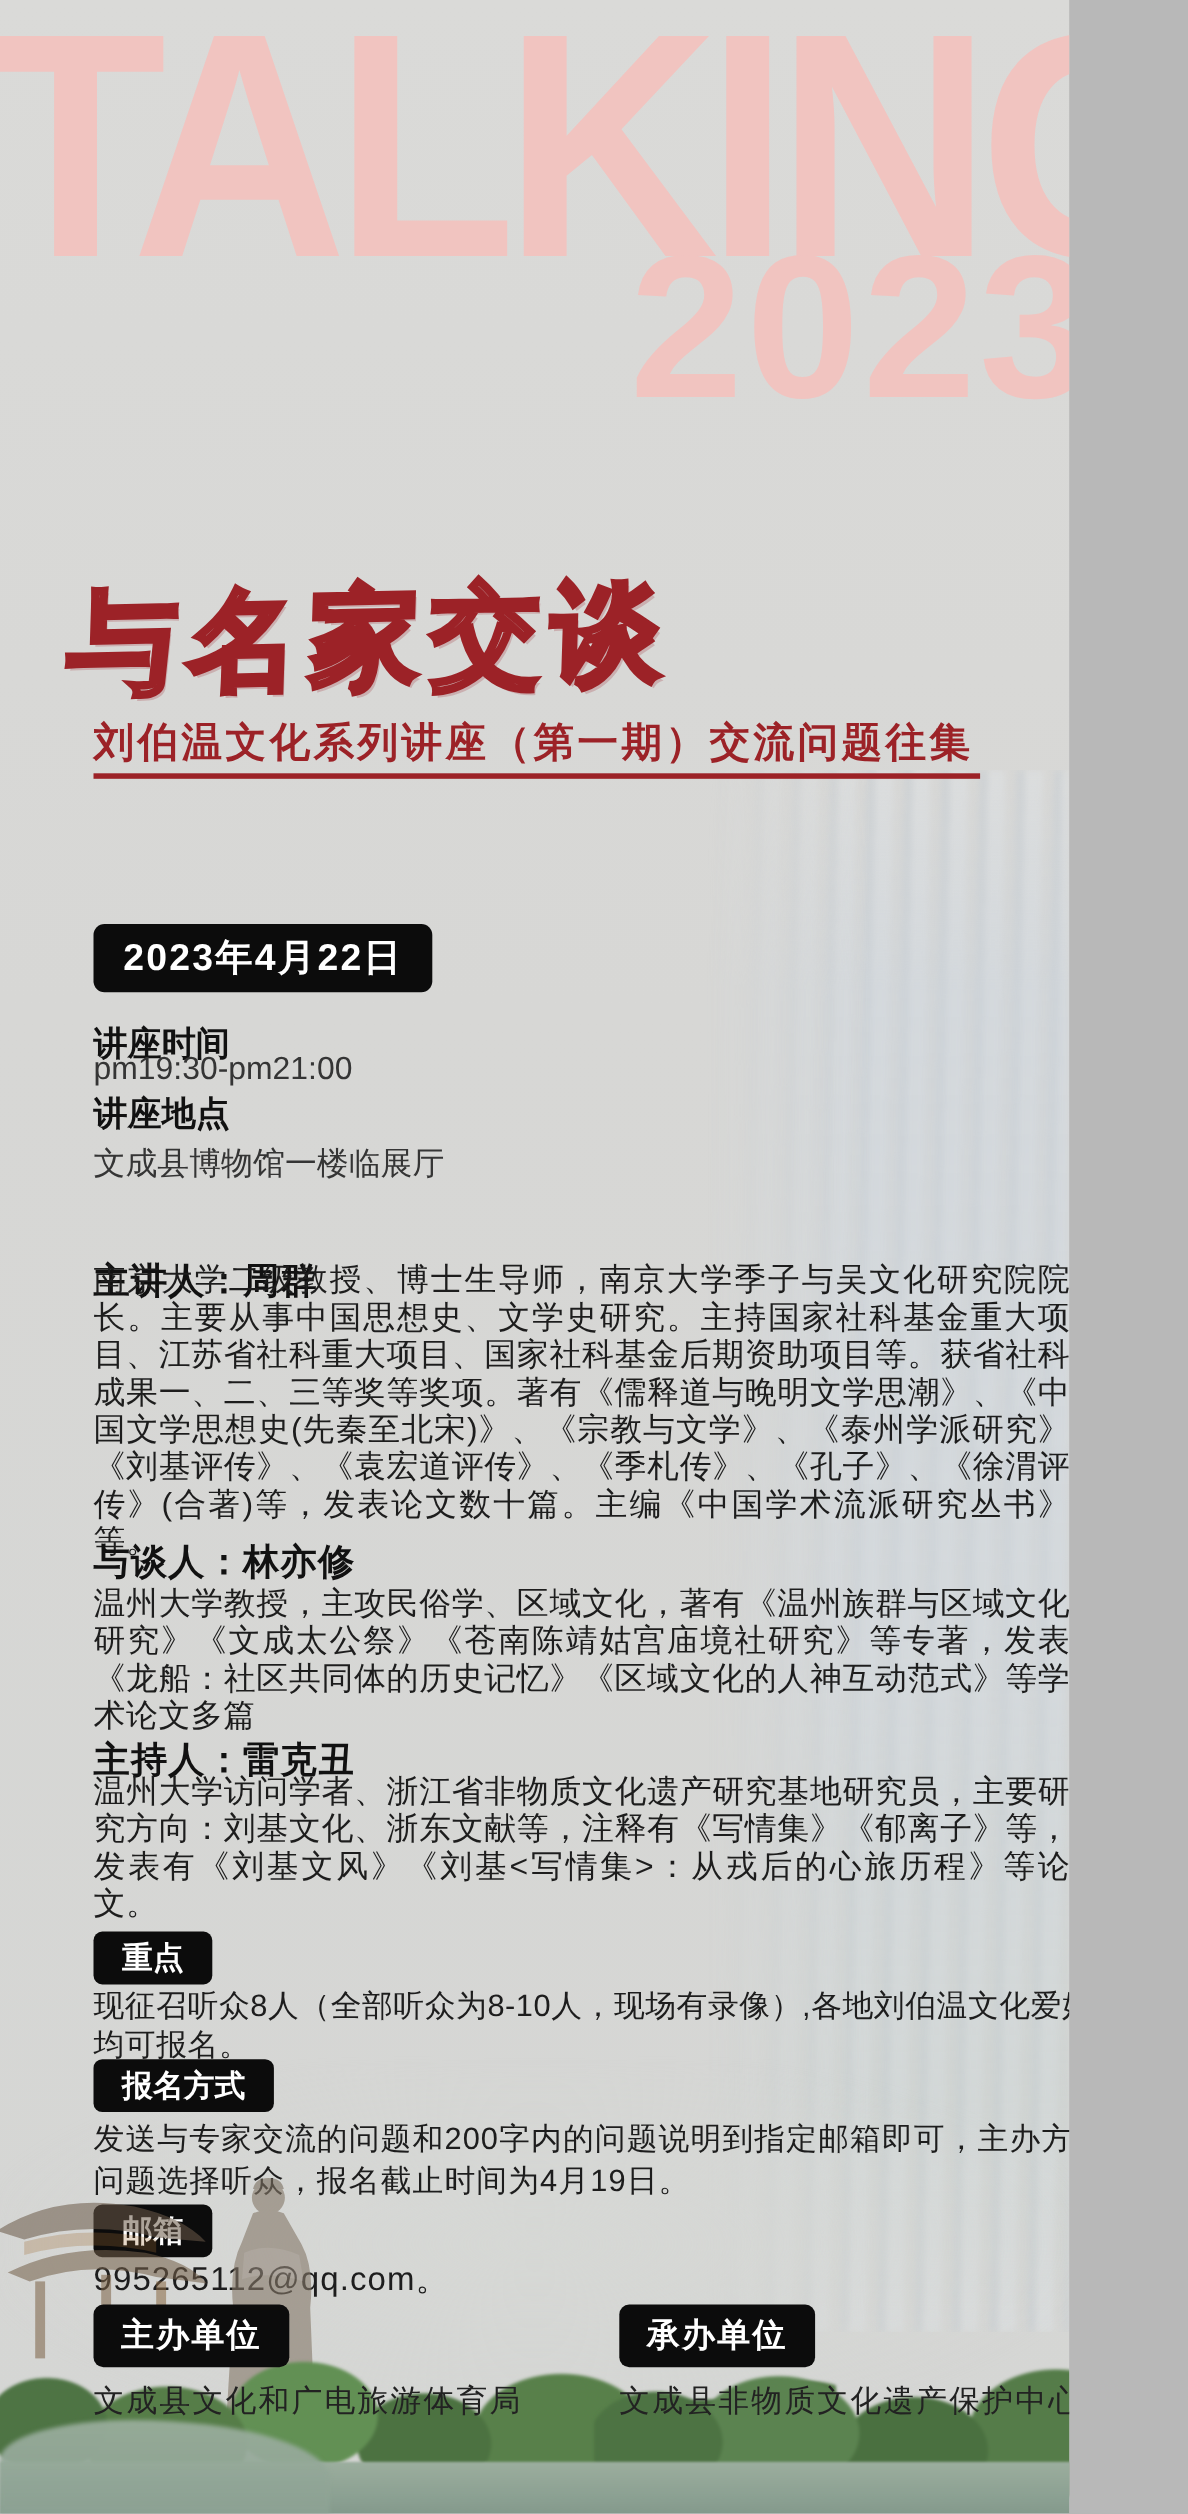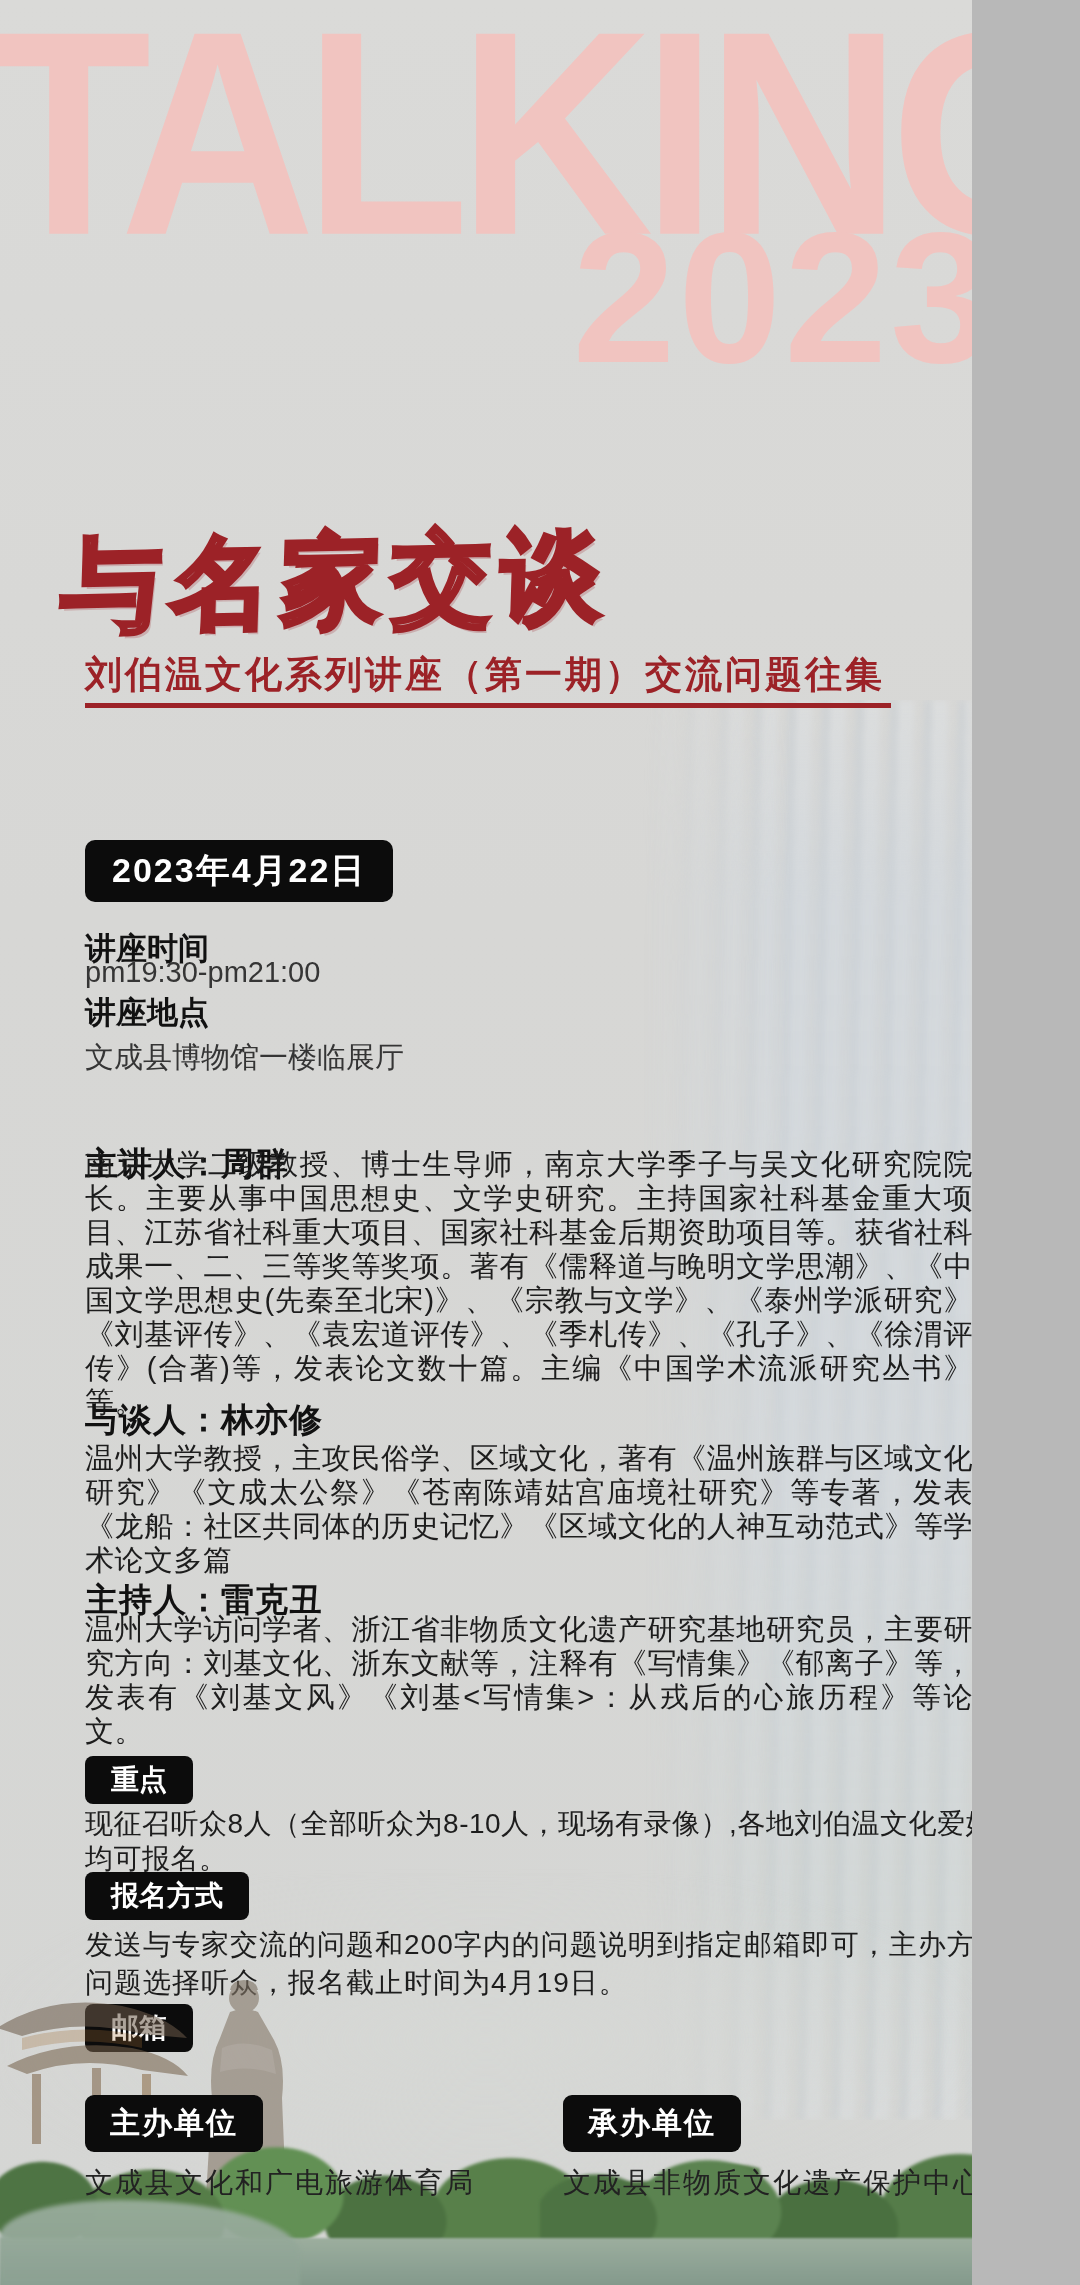--- a/index.html
+++ b/index.html
@@ -147,20 +147,21 @@
   <div class="abs person-role" style="top:1578px;left:85px;">主持人：雷克丑</div>
   <div class="abs person-bio" style="top:1612px;left:85px;">温州大学访问学者、浙江省非物质文化遗产研究基地研究员，主要研究方向：刘基文化、浙东文献等，注释有《写情集》《郁离子》等，发表有《刘基文风》《刘基&lt;写情集&gt;：从戎后的心旅历程》等论文。</div>
 
   <div class="abs badge badge-section" style="top:1756px;left:85px;">重点</div>
   <div class="abs section-text" style="top:1806px;left:85px;">现征召听众8人（全部听众为8-10人，现场有录像）,各地刘伯温文化爱好均可报名。</div>
 
   <div class="abs badge badge-section" style="top:1872px;left:85px;text-align:right;">报名方式</div>
   <div class="abs section-text spread" style="top:1926px;left:85px;">发送与专家交流的问题和200字内的问题说明到指定邮箱即可，主办方依问题选择听众，报名截止时间为4月19日。</div>
 
   <div class="abs badge badge-section" style="top:2004px;left:85px;">邮箱</div>
+  <div class="abs email-text" style="top:2052px;left:85px;">995265112@qq.com。</div>
 
   <div class="abs pavilion">
     <svg width="200" height="160" viewBox="0 0 200 160">
       <path d="M5,40 Q60,5 130,18 Q175,28 195,50 L150,46 Q90,30 30,48 Z" fill="#6b5a49"></path>
       <path d="M15,78 Q70,50 140,60 Q180,68 196,88 L150,82 Q90,66 35,86 Z" fill="#74604a"></path>
       <rect x="40" y="86" width="9" height="70" fill="#7d6347"></rect>
       <rect x="100" y="80" width="9" height="76" fill="#7d6347"></rect>
       <rect x="150" y="86" width="9" height="70" fill="#8a6a44"></rect>
       <path d="M30,50 Q90,34 150,48 L150,60 Q90,46 30,62 Z" fill="#a06b33" opacity=".5"></path>
     </svg>

